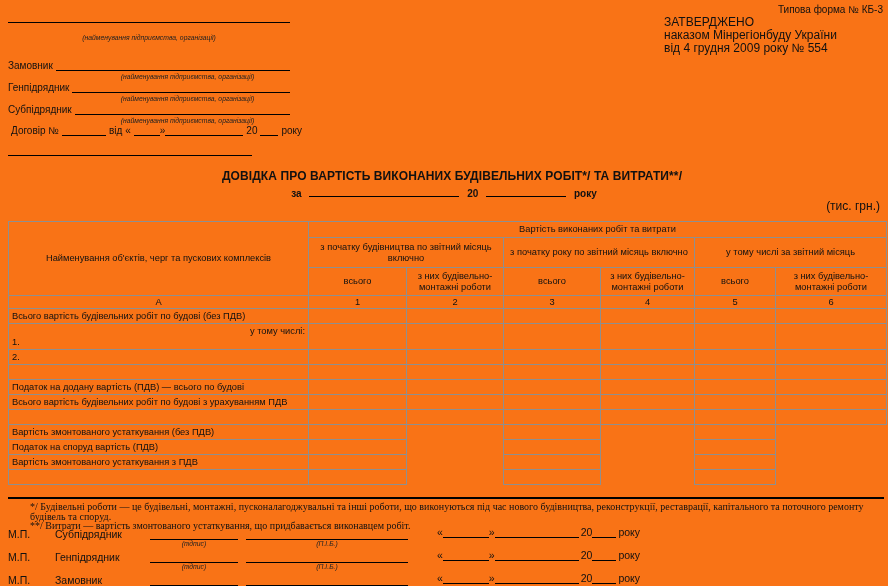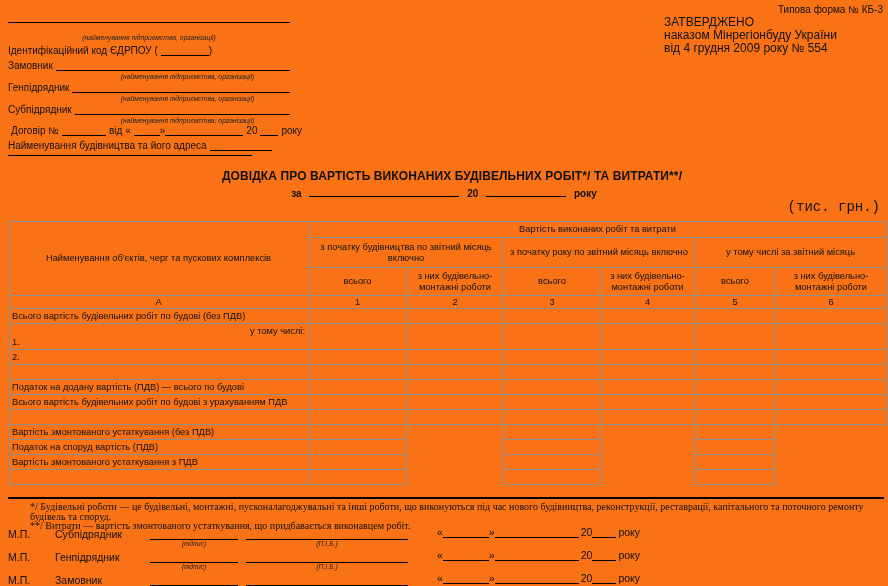--- a/index.html
+++ b/index.html
@@ -56,25 +56,20 @@
     <div>ЗАТВЕРДЖЕНО</div>
     <div>наказом Мінрегіонбуду України</div>
     <div>від 4 грудня 2009 року № 554</div>
   </div>
 
   <div class="abs req" style="top:11px;">
     <span class="fl grow"></span>
   </div>
   <div class="abs cap" style="top:34px;left:8px;width:282px;">(найменування підприємства, організації)</div>
 
-  <div class="abs inlineRow" style="top:44px;">
-    <span class="lbl">Ідентифікаційний код ЄДРПОУ (</span>
-      <span class="fl" style="width:48px;"></span>
-      <span>)</span>
-  </div>
 
   <div class="abs req" style="top:59px;">
     <span class="lbl">Замовник</span>
     <span class="fl grow"></span>
   </div>
   <div class="abs cap" style="top:73px;left:90px;width:195px;">(найменування підприємства, організації)</div>
 
   <div class="abs req" style="top:81px;">
     <span class="lbl">Генпідрядник</span>
     <span class="fl grow"></span>
@@ -92,36 +87,32 @@
     <span class="fl" style="width:44px;"></span>
     <span class="txt">від «</span>
     <span class="fl" style="width:26px;"></span>
     <span>»</span>
     <span class="fl" style="width:78px;"></span>
     <span class="txt">20</span>
     <span class="fl" style="width:18px;"></span>
     <span class="txt">року</span>
   </div>
 
-  <div class="abs inlineRow" style="top:139px;">
-    <span class="lbl">Найменування будівництва та його адреса</span>
-    <span class="fl" style="width:62px;"></span>
-  </div>
   <div class="abs" style="top:155px;left:8px;width:244px;border-bottom:1px solid #000;"></div>
 
   <div class="abs title" style="top:169px;">ДОВІДКА ПРО ВАРТІСТЬ ВИКОНАНИХ БУДІВЕЛЬНИХ РОБІТ*/ ТА ВИТРАТИ**/</div>
   <div class="abs period" style="top:185px;">
     <span>за</span>
     <span class="fl" style="width:150px;margin:0 5px;"></span>
     <span>20</span>
     <span class="fl" style="width:80px;margin:0 5px;"></span>
     <span>року</span>
   </div>
 
-  <div class="abs" style="top:199px;right:8px;font-size:14px;font-family:Liberation Mono, monospace;">(тис. грн.)</div>
+  <div class="abs" style="top:199px;right:8px;font-size:12px;">(тис. грн.)</div>
 
   <div class="abs" style="top:221px;left:8px;">
     <table class="kb">
       <colgroup>
         <col style="width:300px">
           <col style="width:98px">
           <col style="width:97px">
         <col style="width:97px">
           <col style="width:94px">
           <col style="width:81px">

